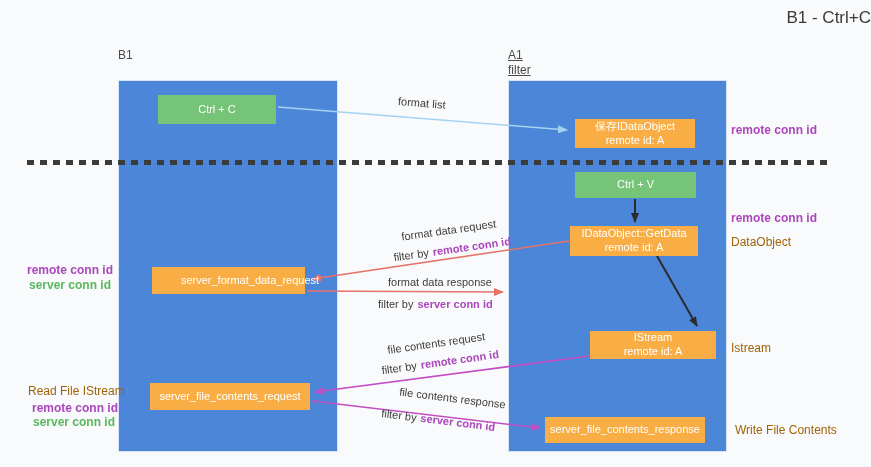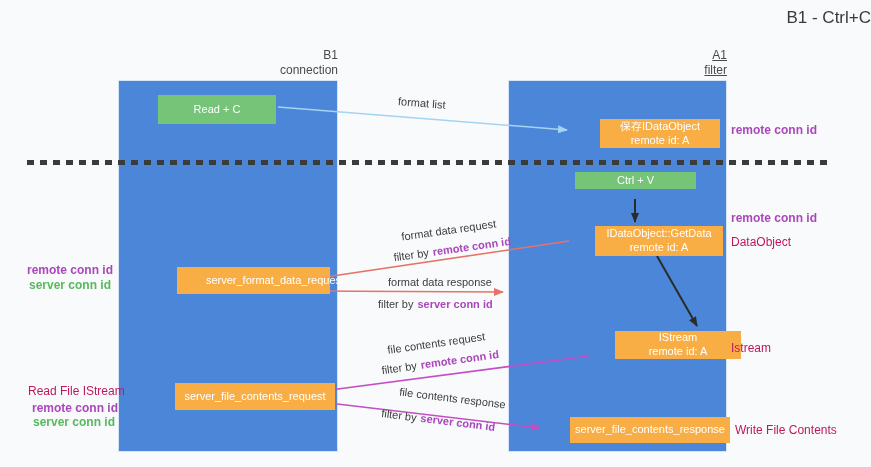--- a/index.html
+++ b/index.html
@@ -14,62 +14,61 @@
     --arrow-black: #2b2b2b;
     --bg: #f9fafb;
   }
   * { box-sizing: border-box; }
   body { margin:0; background:var(--bg); font-family:"Liberation Sans", sans-serif; }
   .canvas { position:relative; width:871px; height:467px; background:var(--bg); overflow:hidden; }
 
   .title { position:absolute; top:7px; left:0; right:0; text-align:right;
            font-size:17px; line-height:1.32; color:#3a3a3a; z-index:6; }
 
-  .lane-header { position:absolute; top:48px; text-align:right; font-size:12px;
+  .lane-header { position:absolute; top:48px; text-align:left; font-size:12px;
                  line-height:1.25; color:#4a4a4a; z-index:2; }
   .lane-header.left { left:118px; width:220px; }
   .lane-header.right { left:508px; width:219px;text-decoration:underline; }
 
   .lane { position:absolute; top:80px; height:372px; background:var(--lane-blue);
           border:1px solid rgba(230,238,250,0.9); z-index:1; }
   .lane.left { left:118px; width:220px; }
   .lane.right { left:508px; width:219px; }
 
   .dashed { position:absolute; left:27px; top:160px; width:806px; height:5px; z-index:5;
             background:repeating-linear-gradient(90deg,#3b3b3b 0 7px,transparent 7px 13px); }
 
   .node { position:absolute; display:flex; flex-direction:column; align-items:center;
           justify-content:center; color:#fff; text-align:center; font-size:11px;
           line-height:1.25; z-index:4; white-space:nowrap; }
-  .node.orange { background:var(--node-orange);margin-left:25px; }
+  .node.orange { background:var(--node-orange); }
   .node.green  { background:var(--node-green); }
 
   .svg-overlay { position:absolute; left:0; top:0; z-index:3; pointer-events:none; }
 
   .flow-label { position:absolute; font-size:11px; color:#3d3d3d; white-space:nowrap; z-index:6; }
-  .side-label { position:absolute; font-size:12px; color:#be185d; white-space:nowrap; z-index:6; }
+  .side-label { position:absolute; font-size:12px; color:#a16207; white-space:nowrap; z-index:6; }
   .purple { color:var(--accent-purple); font-weight:bold; }
   .greentxt { color:var(--accent-green); font-weight:bold; }
   .gap { margin-right:4px; }
   .rot-up { transform:rotate(-8deg); }
   .rot-dn { transform:rotate(7deg); }
   .rot-fl { transform:rotate(4.5deg); }
 </style>
 </head>
 <body>
 
 <div class="canvas">
 
   <div class="title">
     <div>B1 - Ctrl+C</div>
   </div>
 
   <div class="lane-header left">
     <div>B1</div>
-    <div>connection</div>
   </div>
   <div class="lane-header right">
     <div>A1</div>
     <div>filter</div>
   </div>
 
   <div class="lane left"></div>
   <div class="lane right"></div>
 
   <div class="dashed"></div>
@@ -92,29 +91,29 @@
     <line x1="278" y1="107" x2="567" y2="130" stroke="#a5d3f2" stroke-width="1.6" marker-end="url(#m-blue)"></line>
     <line x1="635" y1="199" x2="635" y2="222" stroke="#2b2b2b" stroke-width="2" marker-end="url(#m-black)"></line>
     <line x1="657" y1="256" x2="697" y2="326" stroke="#2b2b2b" stroke-width="2" marker-end="url(#m-black)"></line>
     <line x1="569" y1="241" x2="312" y2="279" stroke="#e57368" stroke-width="1.6" marker-end="url(#m-salmon)"></line>
     <line x1="307" y1="291" x2="503" y2="292" stroke="#e57368" stroke-width="1.6" marker-end="url(#m-salmon)"></line>
     <line x1="589" y1="356" x2="315" y2="392" stroke="#c44ec4" stroke-width="1.6" marker-end="url(#m-magenta)"></line>
     <line x1="312" y1="401" x2="540" y2="428" stroke="#c44ec4" stroke-width="1.6" marker-end="url(#m-magenta)"></line>
   </svg>
 
   <div class="node green" style="left:158px; top:95px; width:118px; height:29px;">
-    <div>Read + C</div>
+    <div>Ctrl + C</div>
   </div>
 
   <div class="node orange" style="left:575px; top:119px; width:120px; height:29px;">
     <div>保存IDataObject</div>
     <div>remote id: A</div>
   </div>
 
-  <div class="node green" style="left:575px; top:172px; width:121px; height:17px;">
+  <div class="node green" style="left:575px; top:172px; width:121px; height:26px;">
     <div>Ctrl + V</div>
   </div>
 
   <div class="node orange" style="left:570px; top:226px; width:128px; height:30px;">
     <div>IDataObject::GetData</div>
     <div>remote id: A</div>
   </div>
 
   <div class="node orange" style="left:152px; top:267px; width:153px; height:27px;padding-left:43px;">
     <div>server_format_data_request</div>

